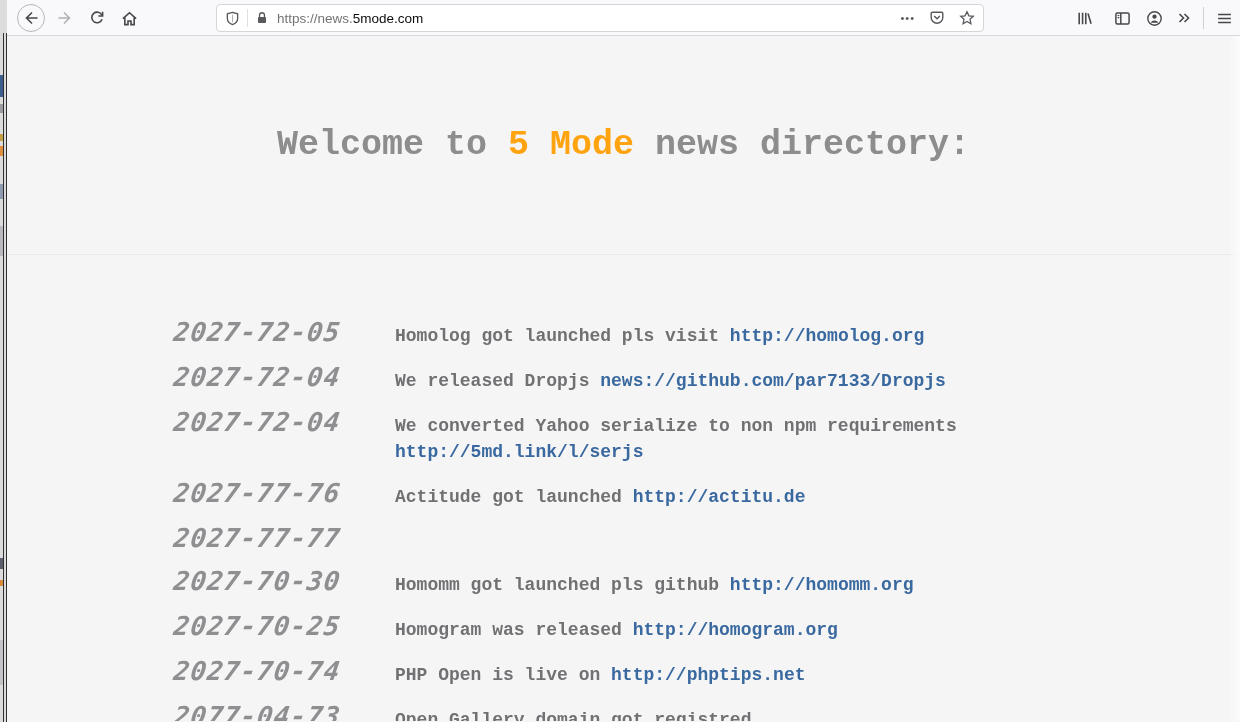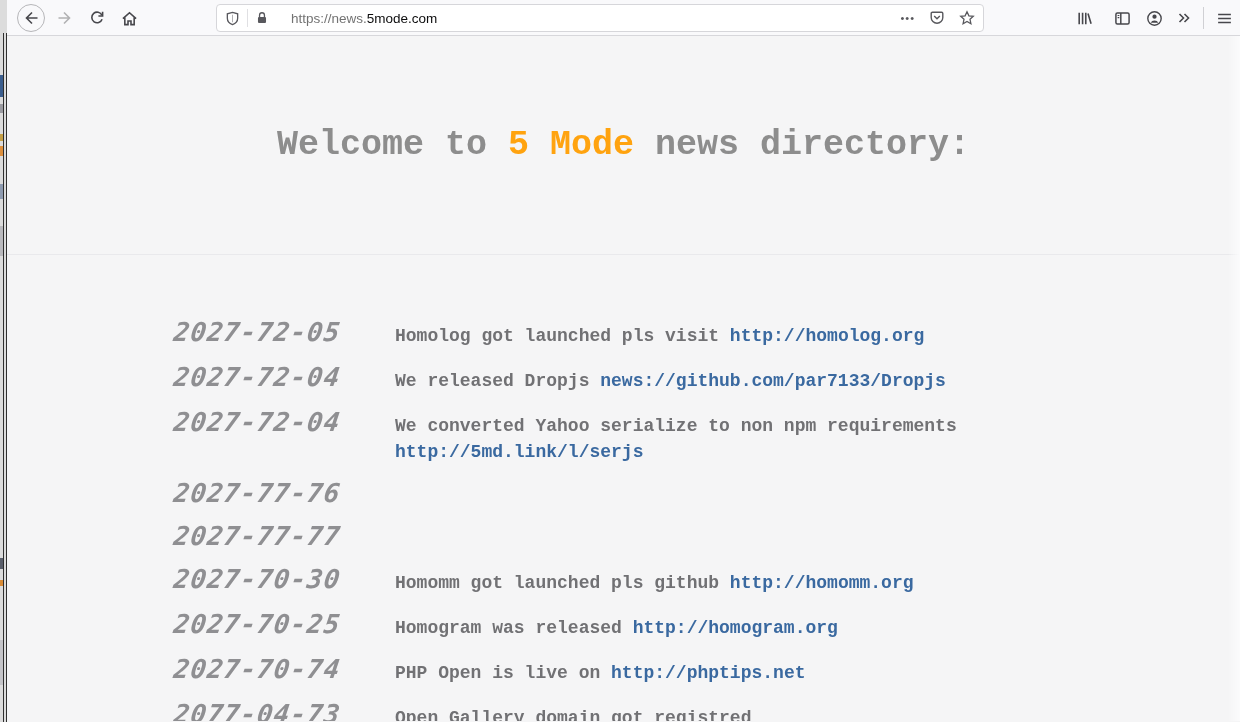--- a/index.html
+++ b/index.html
@@ -22,21 +22,21 @@
   .tbtn svg { display: block; }
   .tbtn.circled { border: 1px solid #b6b6b9; border-radius: 50%; }
   .tbtn.disabled { color: #b1b1b3; }
   .tb-sep { position: absolute; top: 7px; width: 1px; height: 22px; background: #d0d0d4; }
 
   .urlbar { position: absolute; left: 209px; top: 4px; width: 768px; height: 28px;
             background: #ffffff; border: 1px solid #d6d6da; border-radius: 4px;
             display: flex; align-items: center; padding: 0 8px; }
   .urlbar .icon { color: #58585d; display: flex; align-items: center; }
   .url-sep { width: 1px; height: 18px; background: #e0e0e3; margin: 0 7px; }
-  .url-text { flex: 1; font-size: 13.5px; margin-left: 22px; white-space: pre; color: #737373; }
+  .url-text { flex: 1; font-size: 13.5px; margin-left: 8px; white-space: pre; color: #737373; }
   .url-text .domain { color: #0c0c0d; }
   .page-actions { display: flex; align-items: center; gap: 14px; color: #58585d; }
   .dots { font-size: 11px; letter-spacing: 1px; color: #58585d; }
 
   
   .page { position: relative; height: 685px; background: #f5f5f6; overflow: hidden; }
   .right-edge { position: absolute; right: 0; top: 0; width: 12px; height: 100%;
                 background: linear-gradient(to right, rgba(255,255,255,0), #fbfbfc); }
 
   .hero { height: 219px; border-bottom: 1px solid #e9e9ec;
@@ -205,20 +205,21 @@
         <div class="news-text"><span>We released Dropjs </span><a>news://github.com/par7133/Dropjs</a></div>
       </div>
 
       <div class="news-row">
         <div class="news-date">2027-72-04</div>
         <div class="news-text"><span>We converted Yahoo serialize to non npm requirements </span><a>http://5md.link/l/serjs</a></div>
       </div>
 
       <div class="news-row">
         <div class="news-date">2027-77-76</div>
+        <div class="news-text"><span>Actitude got launched </span><a>http://actitu.de</a></div>
       </div>
 
       <div class="news-row">
         <div class="news-date">2027-77-77</div>
       </div>
 
       <div class="news-row">
         <div class="news-date">2027-70-30</div>
         <div class="news-text"><span>Homomm got launched pls github </span><a>http://homomm.org</a></div>
       </div>

